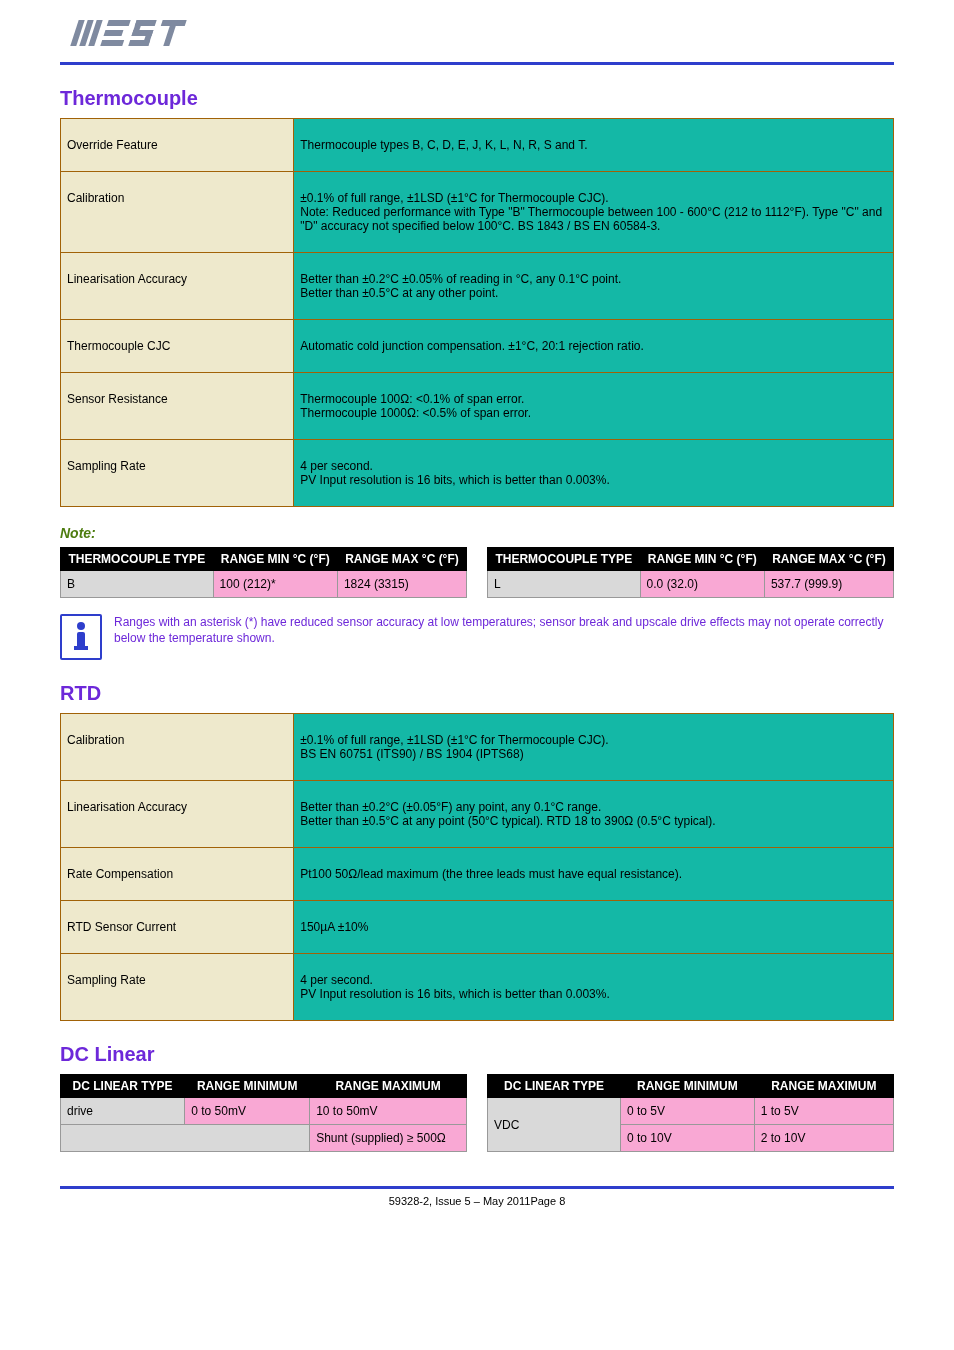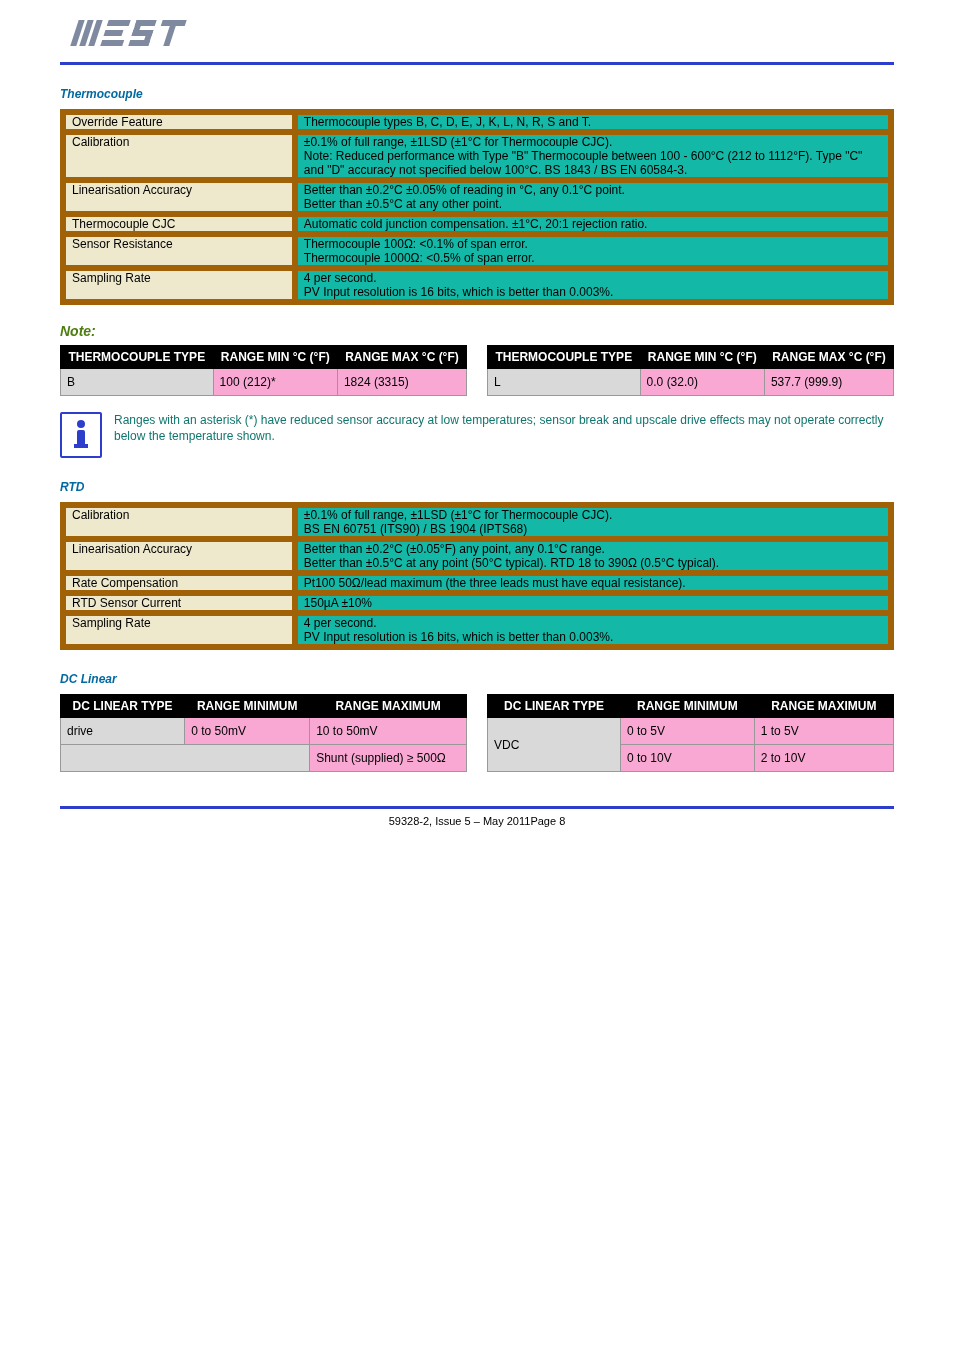--- a/index.html
+++ b/index.html
@@ -1,27 +1,27 @@
 <!DOCTYPE html>
 <html><head>
 <meta charset="utf-8">
 <style>
   *{box-sizing:border-box}
   body{margin:0;background:#fff;font-family:Arial,Helvetica,sans-serif;color:#000;width:954px}
   .page{padding:0 60px}
   .logo{padding:16px 60px 6px}
   .logo svg{display:block}
   .divider{height:3px;background:#2e3ecc;margin:4px 60px 0}
-  h2{font-size:12px;font-style:italic;font-weight:bold;color:#0369a1;margin:22px 0 8px}
+  h2{font-size:20px;font-weight:bold;color:#6d28d9;margin:22px 0 8px}
   h3{font-size:14px;font-style:italic;font-weight:bold;color:#4d7c0f;margin:18px 0 6px}
   .infobox{display:flex;align-items:flex-start;gap:12px;margin:16px 0 6px}
   .infobox .icon{border:2px solid #2e3ecc;padding:2px;border-radius:2px}
-  .infobox .txt{font-size:12px;color:#0f766e;line-height:1.35}
+  .infobox .txt{font-size:12px;color:#6d28d9;line-height:1.35}
   table{border-collapse:collapse;width:100%;font-size:12px}
-  table.spec td,table.spec th{border:6px solid #a16207;padding:0 6px;vertical-align:top;text-align:left}
+  table.spec td,table.spec th{border:1px solid #a16207;padding:19px 6px;vertical-align:top;text-align:left}
   table.spec .lab{background:#eee9cc;width:28%}
   table.spec .val{background:#14b8a6}
   table.range th{background:#000;color:#fff;font-weight:bold;text-align:center;padding:4px 6px;border:1px solid #000}
   table.range td{border:1px solid #999;padding:6px;background:#f9a8d4;text-align:left}
   table.range td.grey{background:#d9d9d9}
   .twocol{display:flex;gap:20px}
   .twocol>div{flex:1}
   .footline{height:3px;background:#2e3ecc;margin:34px 60px 0}
   .footer{display:flex;justify-content:center;padding:6px 60px 20px;font-size:11px}
 </style>

